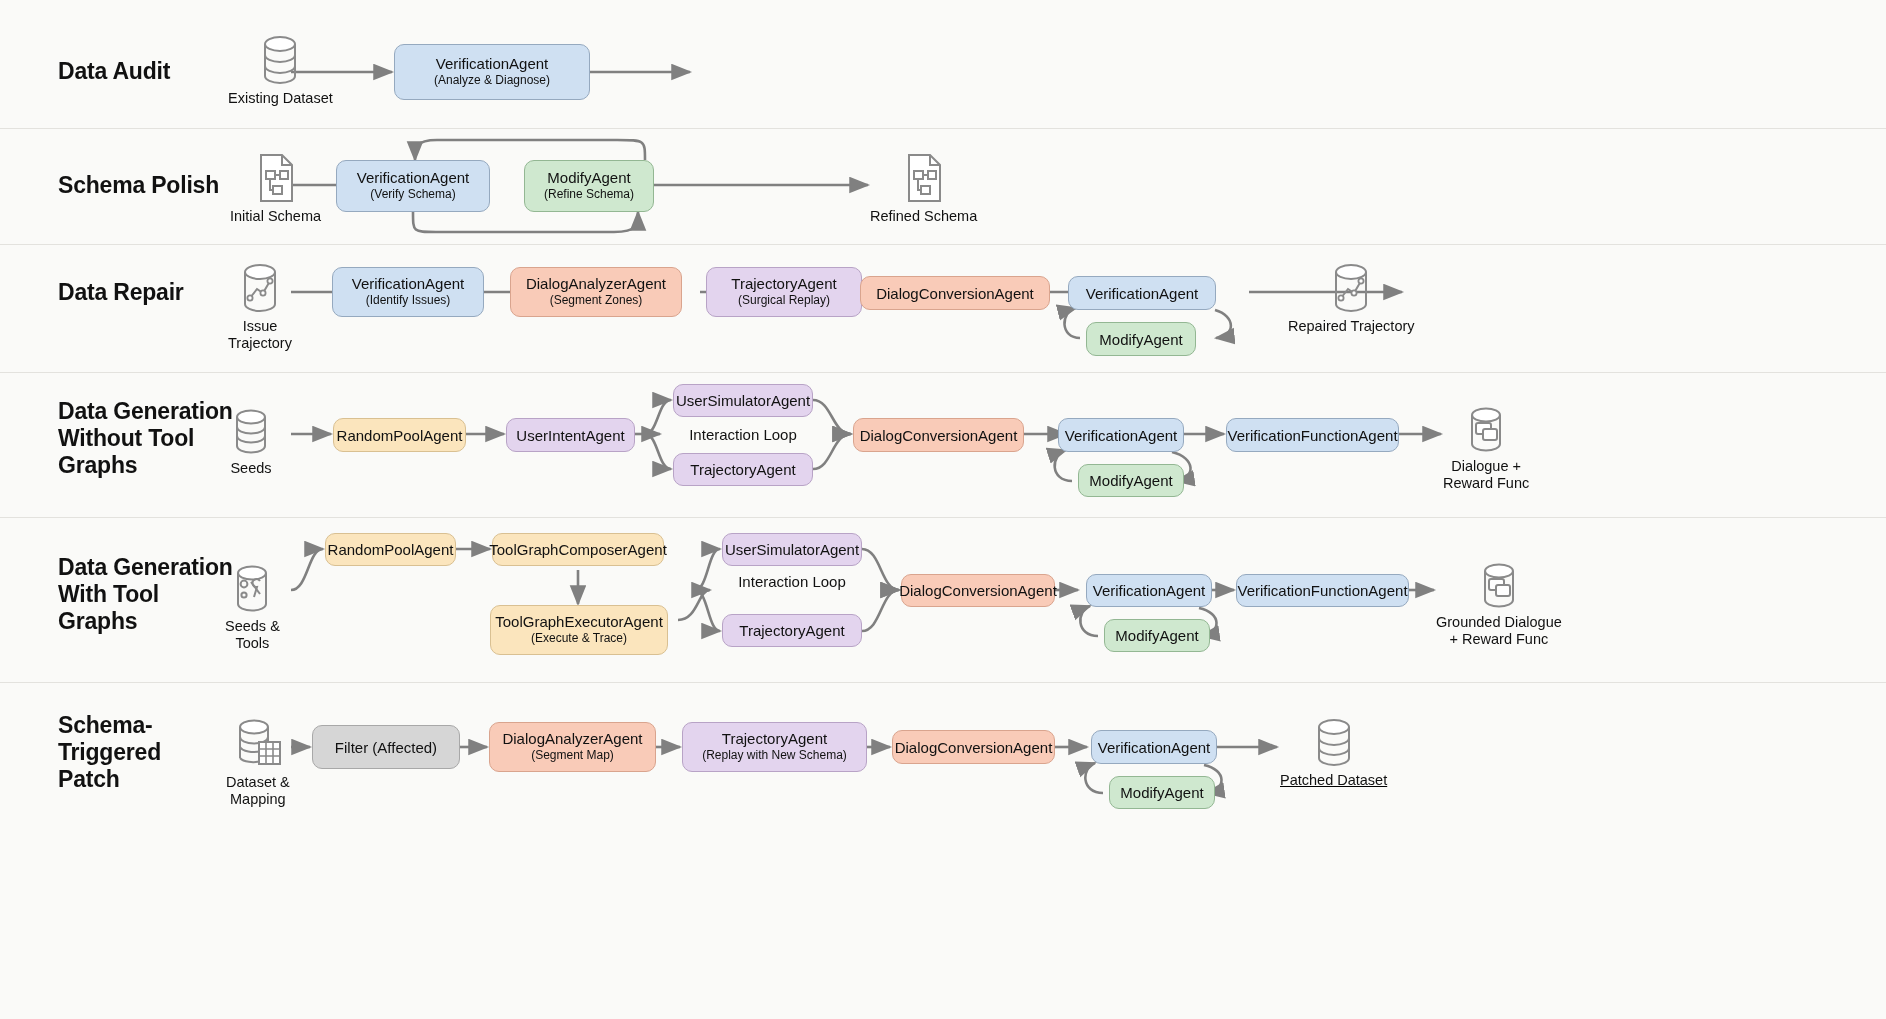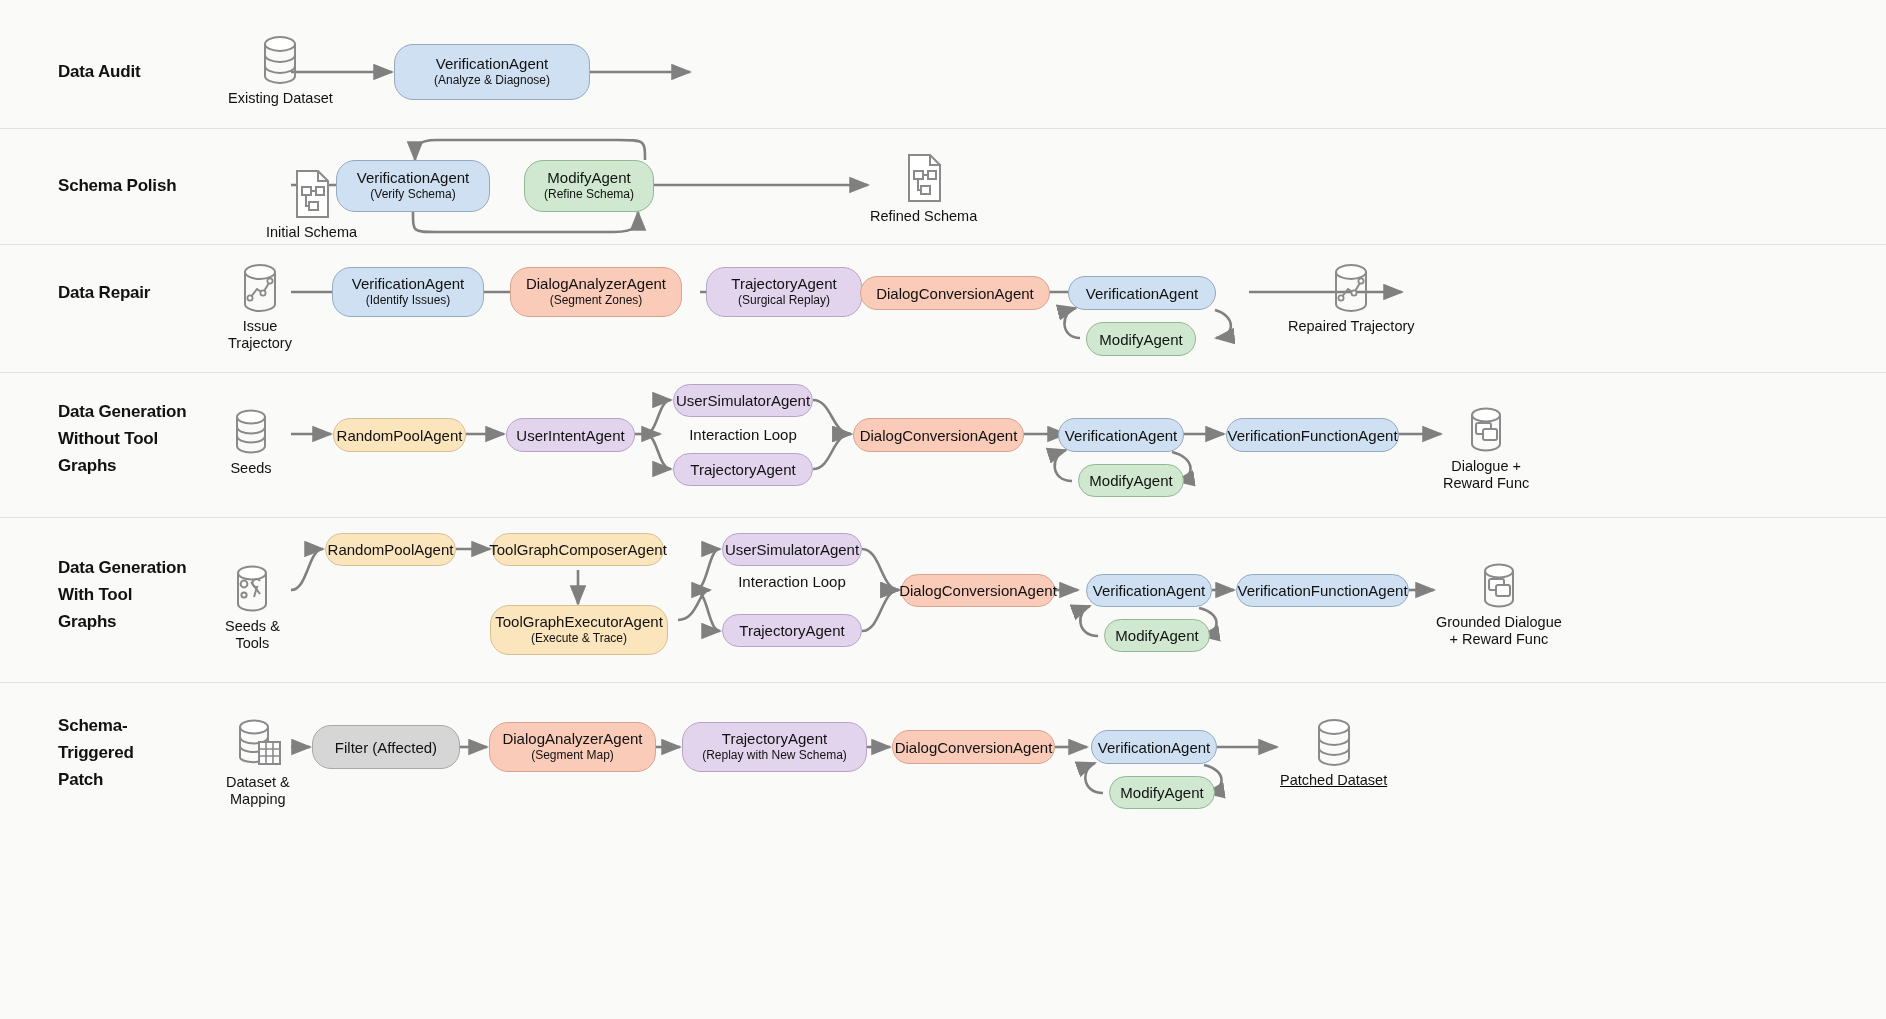--- a/index.html
+++ b/index.html
@@ -19,32 +19,32 @@
     position:absolute;
     left:0;right:0;
     border-bottom:1px solid #e3e2de;
   }
   .row.last{border-bottom:none;}
 
   .row-title{
     position:absolute;
     left:58px;
     font-weight:bold;
-    font-size:17px;
+    font-size:23px;
     line-height:27px;
     color:#111111;
     letter-spacing:-0.2px;
     white-space:pre-line;
   }
 
   
   .node{
     position:absolute;
     box-sizing:border-box;
-    border-radius:19px;
+    border-radius:10px;
     border:1px solid #9a9a9a;
     display:flex;
     flex-direction:column;
     align-items:center;
     justify-content:center;
     text-align:center;
     font-size:15px;
     line-height:17px;
     color:#111;
     padding:5px 9px;
@@ -200,21 +200,21 @@
     </svg>
     <div class="cap">Existing Dataset</div>
   </div>
 
   <div class="node blue" style="left:394px;top:44px;width:196px;height:56px;">
     <div>VerificationAgent</div>
     <div class="l2">(Analyze &amp; Diagnose)</div>
   </div>
 
 
-  <div class="artifact" style="left:230px;top:168px;margin-left:36px;">
+  <div class="artifact" style="left:230px;top:152px;">
     <svg width="44" height="52" viewBox="0 0 44 52">
       <path d="M7,3 L28,3 L38,13 L38,49 L7,49 Z" fill="#fff" stroke="#8a8a8a" stroke-width="2"></path>
       <path d="M28,3 L28,13 L38,13" fill="none" stroke="#8a8a8a" stroke-width="2"></path>
       <rect x="12" y="19" width="9" height="8" fill="#fff" stroke="#8a8a8a" stroke-width="2"></rect>
       <rect x="26" y="19" width="8" height="8" fill="#fff" stroke="#8a8a8a" stroke-width="2"></rect>
       <rect x="19" y="34" width="9" height="8" fill="#fff" stroke="#8a8a8a" stroke-width="2"></rect>
       <path d="M21,23 L26,23 M16,27 L16,38 L19,38" fill="none" stroke="#8a8a8a" stroke-width="2"></path>
     </svg>
     <div class="cap">Initial Schema</div>
   </div>

